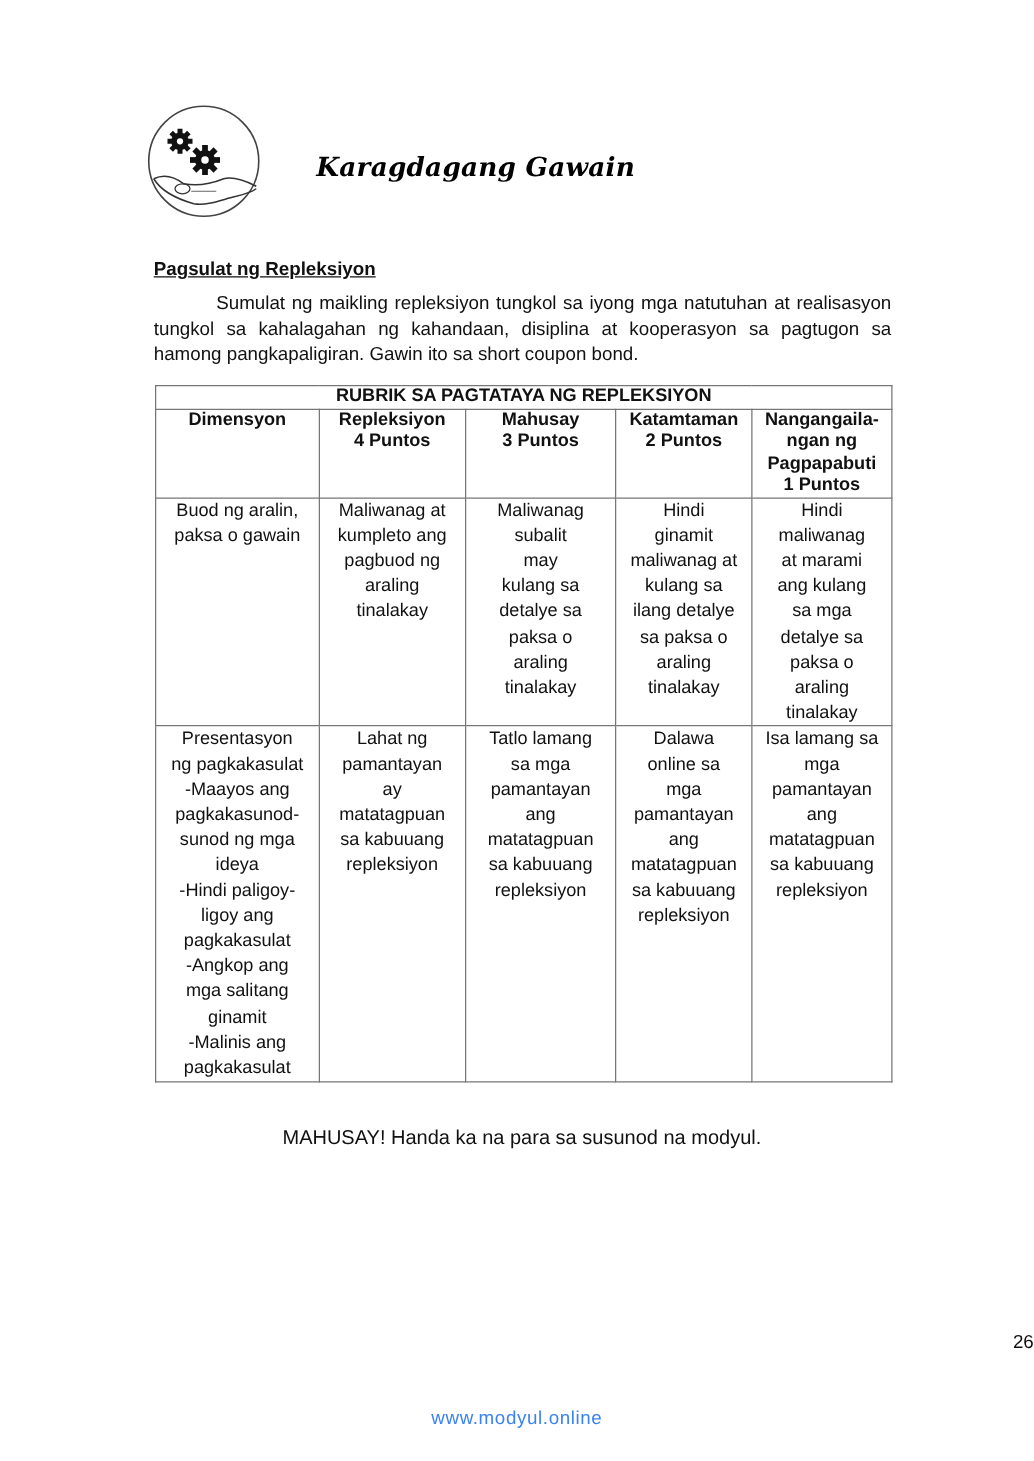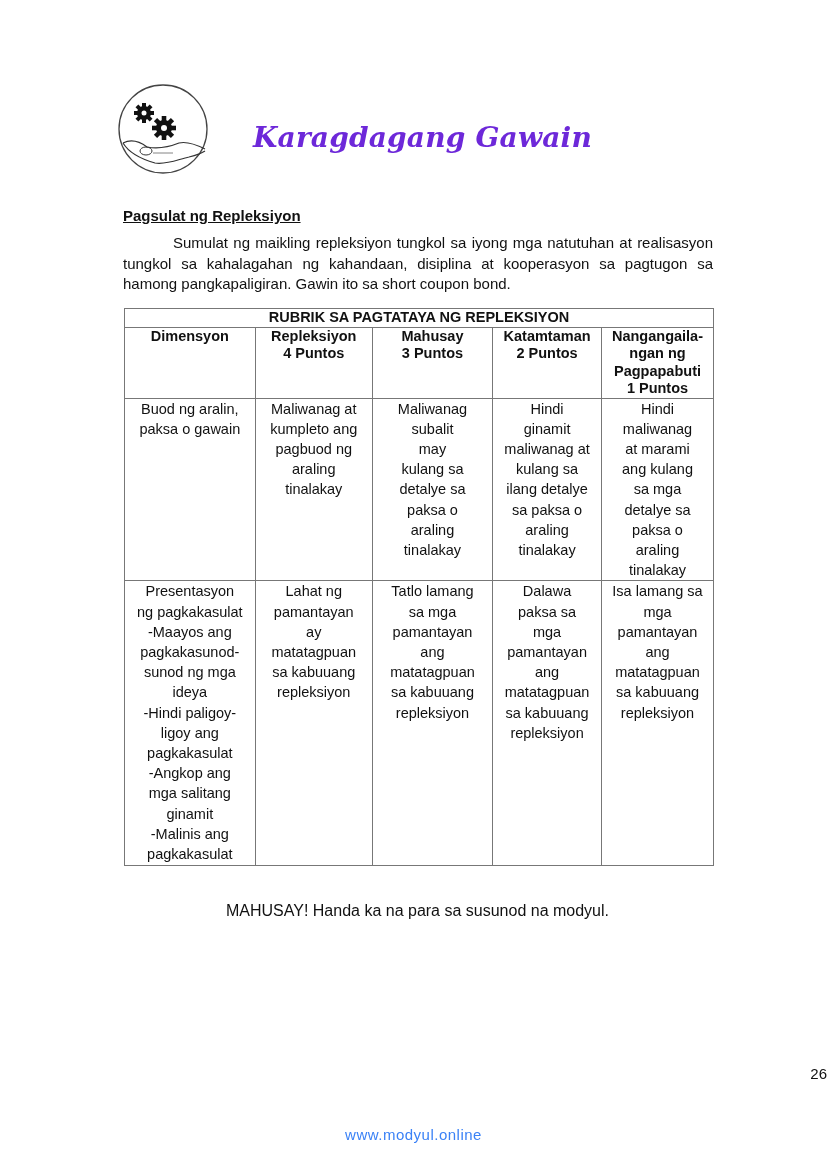--- a/index.html
+++ b/index.html
@@ -1,20 +1,20 @@
 <!DOCTYPE html>
 <html><head>
   <meta charset="utf-8">
   <style>
     html, body { margin: 0; padding: 0; background: #ffffff; }
     body { width: 827px; height: 1169px; position: relative; overflow: hidden;
            font-family: "Liberation Sans", sans-serif; color: #111; }
     .logo { position: absolute; left: 117px; top: 83px; width: 92px; height: 92px; }
     .title { position: absolute; left: 253px; top: 121px; font-family: "DejaVu Serif", serif;
-             font-weight: bold; font-style: italic; font-size: 28px; color: #6d28d9; letter-spacing: 0.2px; }
+             font-weight: bold; font-style: italic; font-size: 21px; color: #000000; letter-spacing: 0.2px; }
     .subhead { position: absolute; left: 123px; top: 207px; font-weight: bold; font-size: 15px; text-decoration: underline; }
     .para { position: absolute; left: 123px; top: 233px; width: 590px; font-size: 15px;
             line-height: 20.5px; text-align: justify; }
     .para .indent { display: inline-block; width: 50px; }
     table.rubric { position: absolute; left: 124px; top: 308px; width: 590px;
                    border-collapse: collapse; font-size: 14.5px; }
     table.rubric td, table.rubric th { border: 1px solid #777; text-align: center; vertical-align: top;
                    padding: 0 2px; line-height: 20.2px; }
     table.rubric th { font-weight: bold; line-height: 17.5px; }
     .col1 { width: 126px; } .col2 { width: 113px; } .col3 { width: 116px; }
@@ -175,21 +175,21 @@
           <span class="cell-line">Tatlo lamang</span>
           <span class="cell-line">sa mga</span>
           <span class="cell-line">pamantayan</span>
           <span class="cell-line">ang</span>
           <span class="cell-line">matatagpuan</span>
           <span class="cell-line">sa kabuuang</span>
           <span class="cell-line">repleksiyon</span>
         </td>
         <td>
           <span class="cell-line">Dalawa</span>
-          <span class="cell-line">paksa sa</span>
+          <span class="cell-line">online sa</span>
           <span class="cell-line">mga</span>
           <span class="cell-line">pamantayan</span>
           <span class="cell-line">ang</span>
           <span class="cell-line">matatagpuan</span>
           <span class="cell-line">sa kabuuang</span>
           <span class="cell-line">repleksiyon</span>
         </td>
         <td>
           <span class="cell-line">Isa lamang sa</span>
           <span class="cell-line">mga</span>

